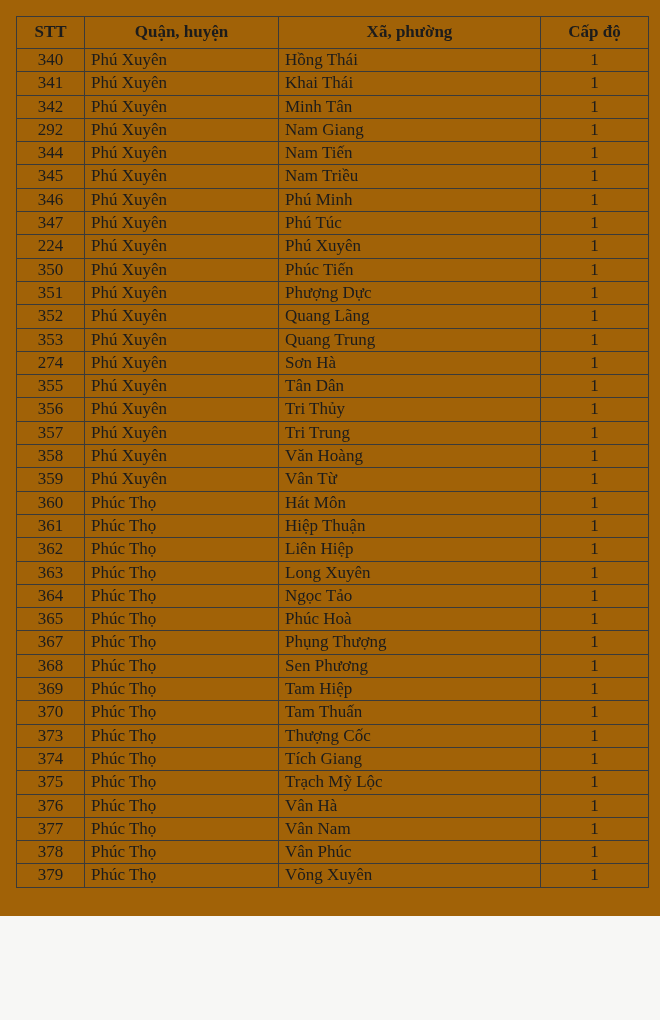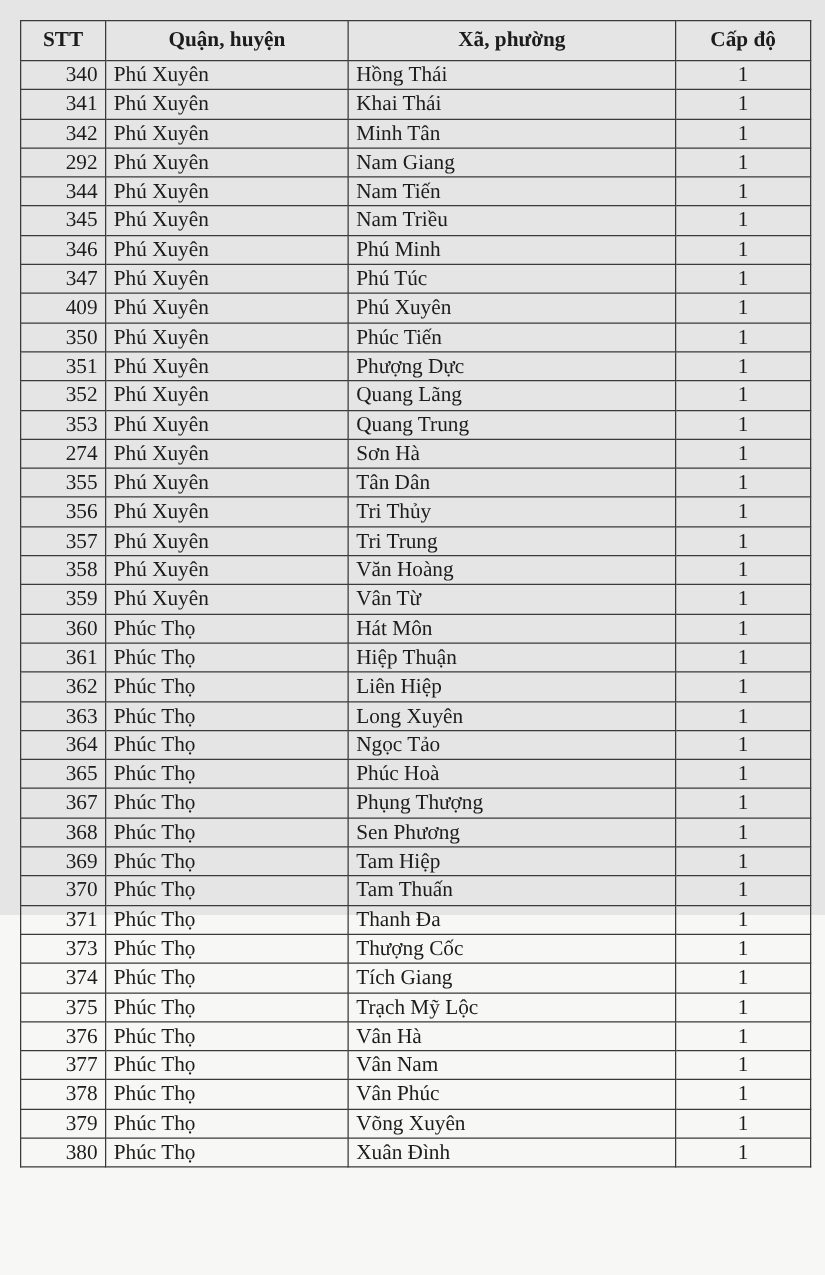--- a/index.html
+++ b/index.html
@@ -1,17 +1,17 @@
 <!DOCTYPE html>
 <html><head>
 <meta charset="utf-8">
 <style>
   html, body { margin: 0; padding: 0; background: #f7f7f5; }
   body { width: 660px; height: 1020px; overflow: hidden; position: relative; }
-  .page { position: absolute; left: 0; top: 0; width: 660px; height: 732px; background: #e5e5e5; }
+  .page { position: absolute; left: 0; top: 0; width: 660px; height: 916px; background: #a16207; }
   table.doc {
     position: absolute; left: 16px; top: 16px;
     width: 632px;
     border-collapse: collapse;
     font-family: "Liberation Serif", "DejaVu Serif", serif;
     color: #1c1c1c;
     table-layout: fixed;
   }
   table.doc th, table.doc td {
     border: 1px solid #3a3a3a;
@@ -25,21 +25,21 @@
   table.doc th {
     font-weight: bold;
     height: 31px;
     font-size: 17px;
     text-align: center;
   }
   col.c-stt { width: 68px; }
   col.c-district { width: 194px; }
   col.c-ward { width: 262px; }
   col.c-level { width: 108px; }
-  td.stt { text-align: right; }
+  td.stt { text-align: center; }
   td.level { text-align: center; }
   td.district, td.ward { text-align: left; padding-left: 7px; }
 </style>
 </head>
 <body>
 
 <div class="page">
   <table class="doc">
     <colgroup>
       <col class="c-stt">
@@ -98,21 +98,21 @@
           <td class="ward">Phú Minh</td>
           <td class="level">1</td>
         </tr>
         <tr>
           <td class="stt">347</td>
           <td class="district">Phú Xuyên</td>
           <td class="ward">Phú Túc</td>
           <td class="level">1</td>
         </tr>
         <tr>
-          <td class="stt">409</td>
+          <td class="stt">224</td>
           <td class="district">Phú Xuyên</td>
           <td class="ward">Phú Xuyên</td>
           <td class="level">1</td>
         </tr>
         <tr>
           <td class="stt">350</td>
           <td class="district">Phú Xuyên</td>
           <td class="ward">Phúc Tiến</td>
           <td class="level">1</td>
         </tr>
@@ -224,26 +224,20 @@
           <td class="ward">Tam Hiệp</td>
           <td class="level">1</td>
         </tr>
         <tr>
           <td class="stt">370</td>
           <td class="district">Phúc Thọ</td>
           <td class="ward">Tam Thuấn</td>
           <td class="level">1</td>
         </tr>
         <tr>
-          <td class="stt">371</td>
-          <td class="district">Phúc Thọ</td>
-          <td class="ward">Thanh Đa</td>
-          <td class="level">1</td>
-        </tr>
-        <tr>
           <td class="stt">373</td>
           <td class="district">Phúc Thọ</td>
           <td class="ward">Thượng Cốc</td>
           <td class="level">1</td>
         </tr>
         <tr>
           <td class="stt">374</td>
           <td class="district">Phúc Thọ</td>
           <td class="ward">Tích Giang</td>
           <td class="level">1</td>
@@ -269,23 +263,17 @@
         <tr>
           <td class="stt">378</td>
           <td class="district">Phúc Thọ</td>
           <td class="ward">Vân Phúc</td>
           <td class="level">1</td>
         </tr>
         <tr>
           <td class="stt">379</td>
           <td class="district">Phúc Thọ</td>
           <td class="ward">Võng Xuyên</td>
-          <td class="level">1</td>
-        </tr>
-        <tr>
-          <td class="stt">380</td>
-          <td class="district">Phúc Thọ</td>
-          <td class="ward">Xuân Đình</td>
           <td class="level">1</td>
         </tr>
       </tbody>
   </table>
 </div>
 
 </body></html>

